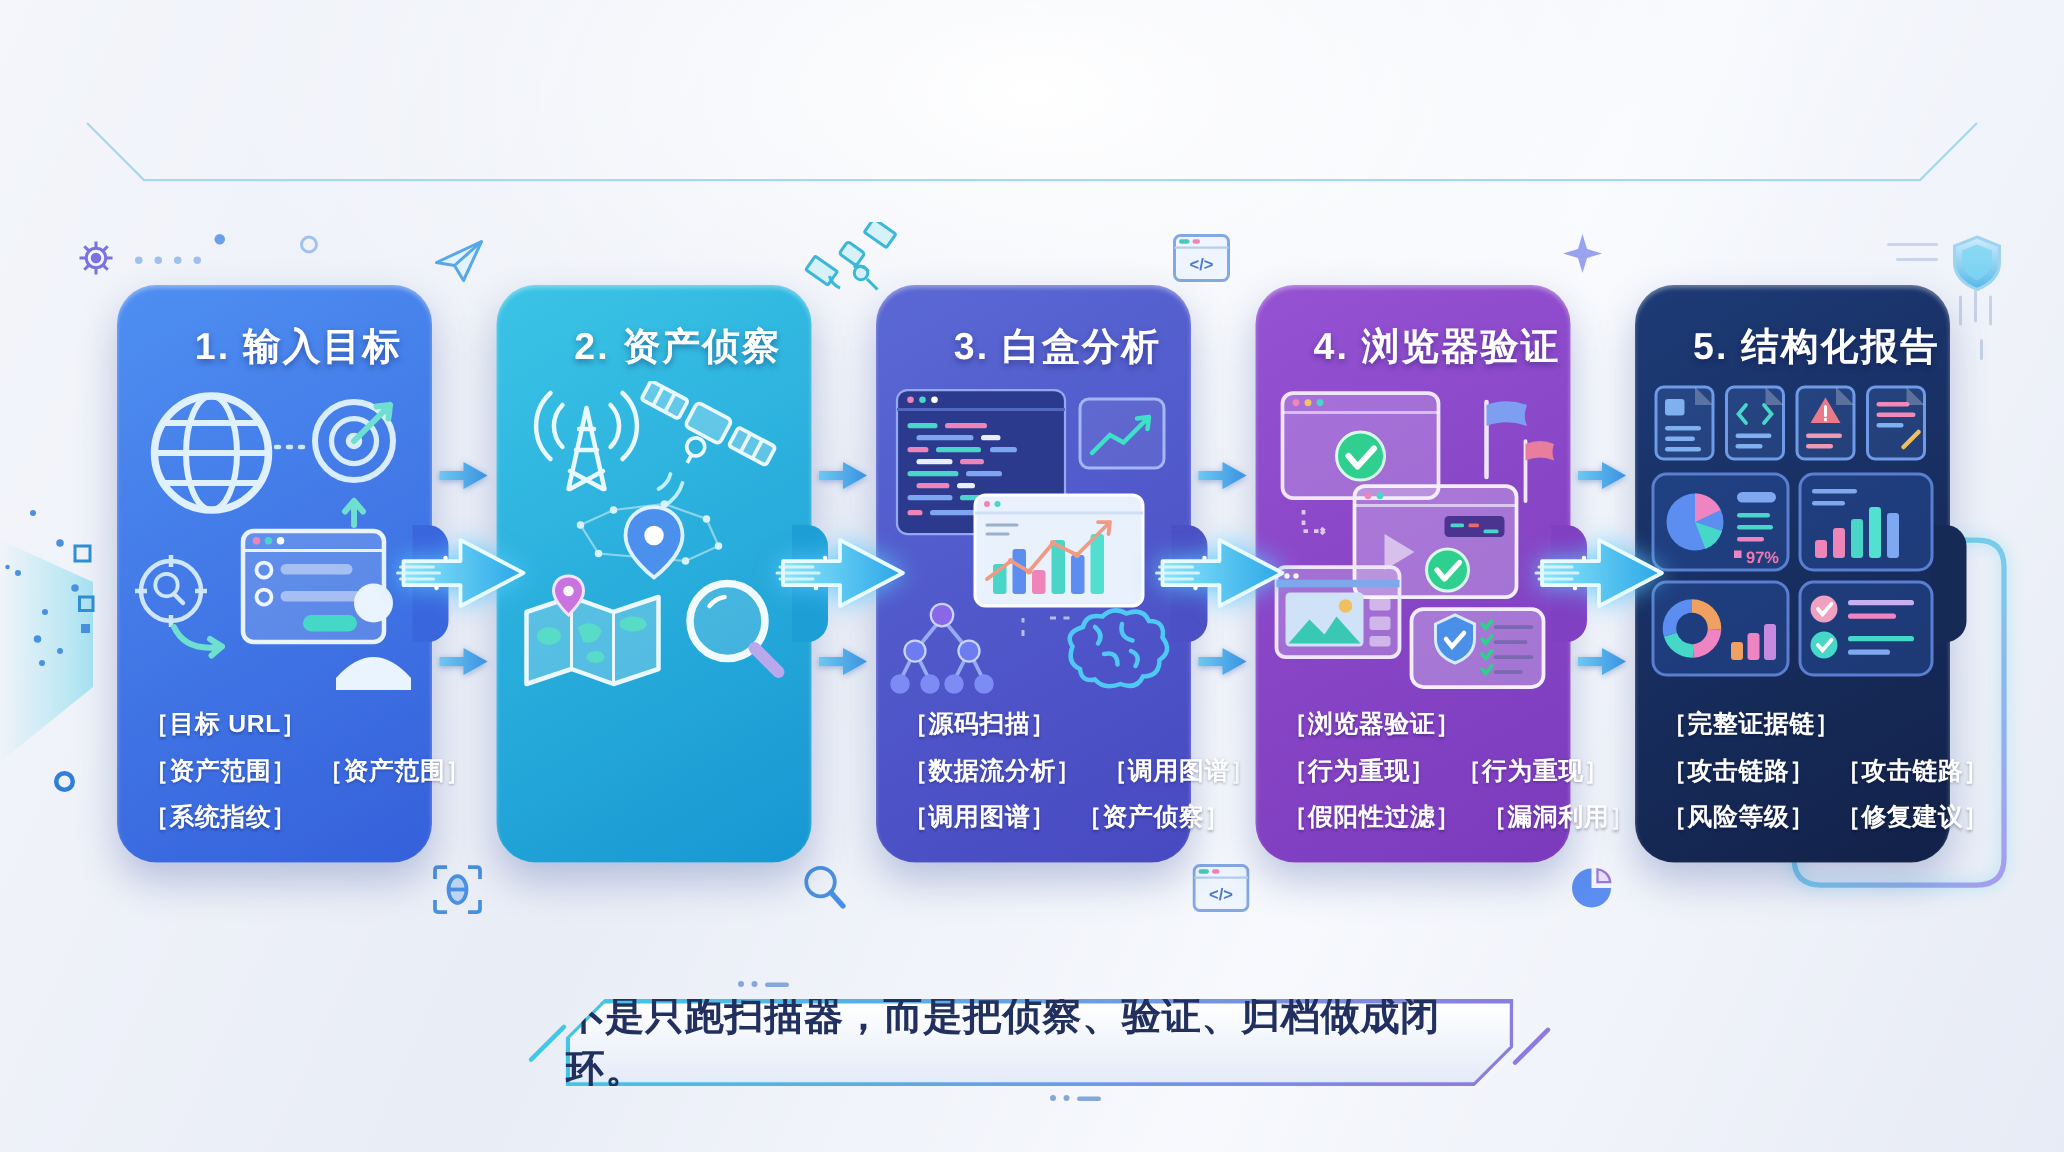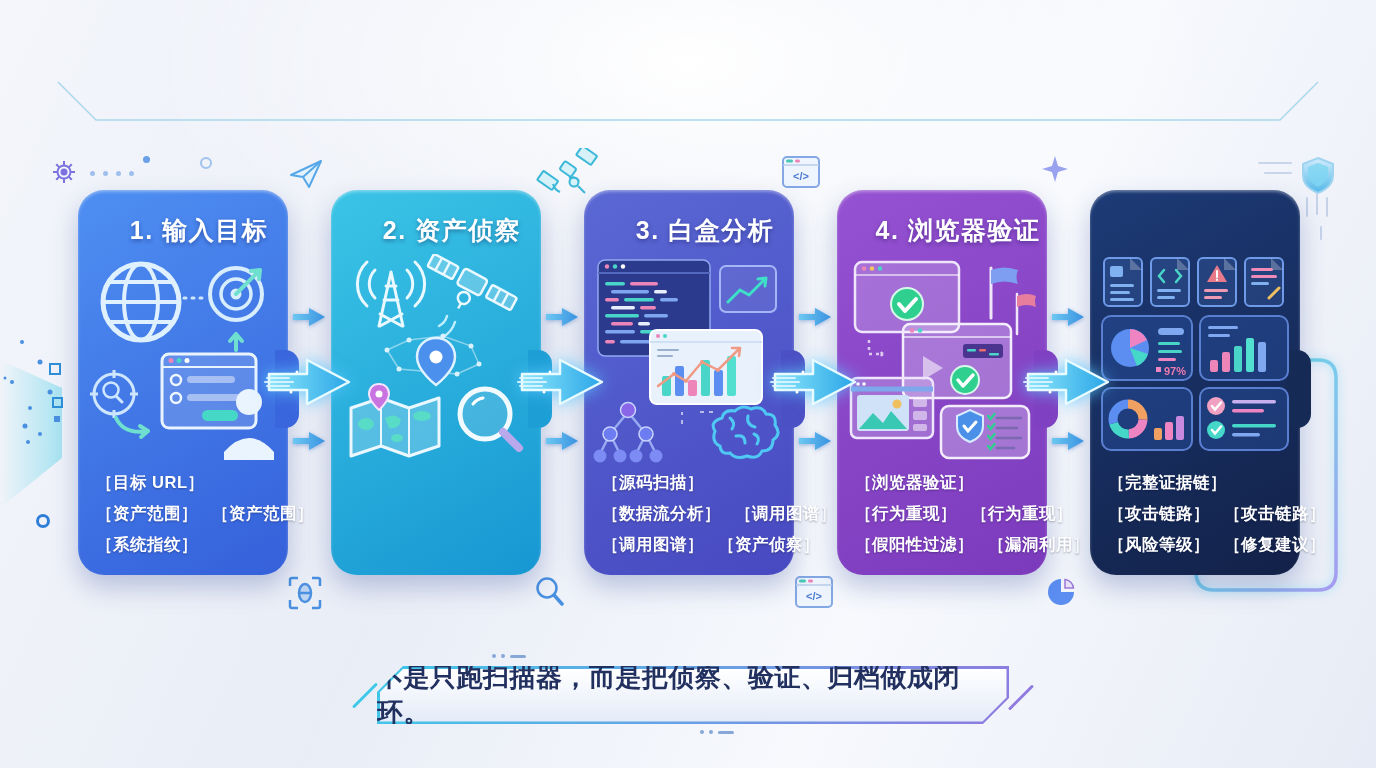--- a/index.html
+++ b/index.html
@@ -452,20 +452,21 @@
         </div>
       <div class="tag-row">
           <span class="tag">［假阳性过滤］</span>
           <span class="tag">［漏洞利用］</span>
         </div>
     </div>
   </div>
 
   <div class="card" style="left: 1090px; background: linear-gradient(150deg, rgb(29, 59, 119) 0%, rgb(18, 33, 72) 100%);">
     <div class="card-tab" style="background: rgb(21, 42, 85);"></div>
+    <div class="card-title">5. 结构化报告</div>
     <svg class="illus" width="194" height="210" viewBox="0 0 194 210">
       <g transform="translate(6,4)">
         <rect width="38" height="48" rx="5" fill="rgba(90,140,230,0.18)" stroke="#6f9ae8" stroke-width="2"></rect>
         <path d="M26,0 L38,12 L26,12 Z" fill="rgba(255,255,255,0.25)"></path>
         <rect x="6" y="8" width="13" height="11" rx="2" fill="#7fb0f0"></rect>
         <rect x="6" y="26" width="24" height="3" rx="1.5" fill="#7fb0f0"></rect>
           <rect x="6" y="33" width="20" height="3" rx="1.5" fill="#7fb0f0"></rect>
           <rect x="6" y="40" width="24" height="3" rx="1.5" fill="#7fb0f0"></rect>
       </g>
       <g transform="translate(53,4)">

